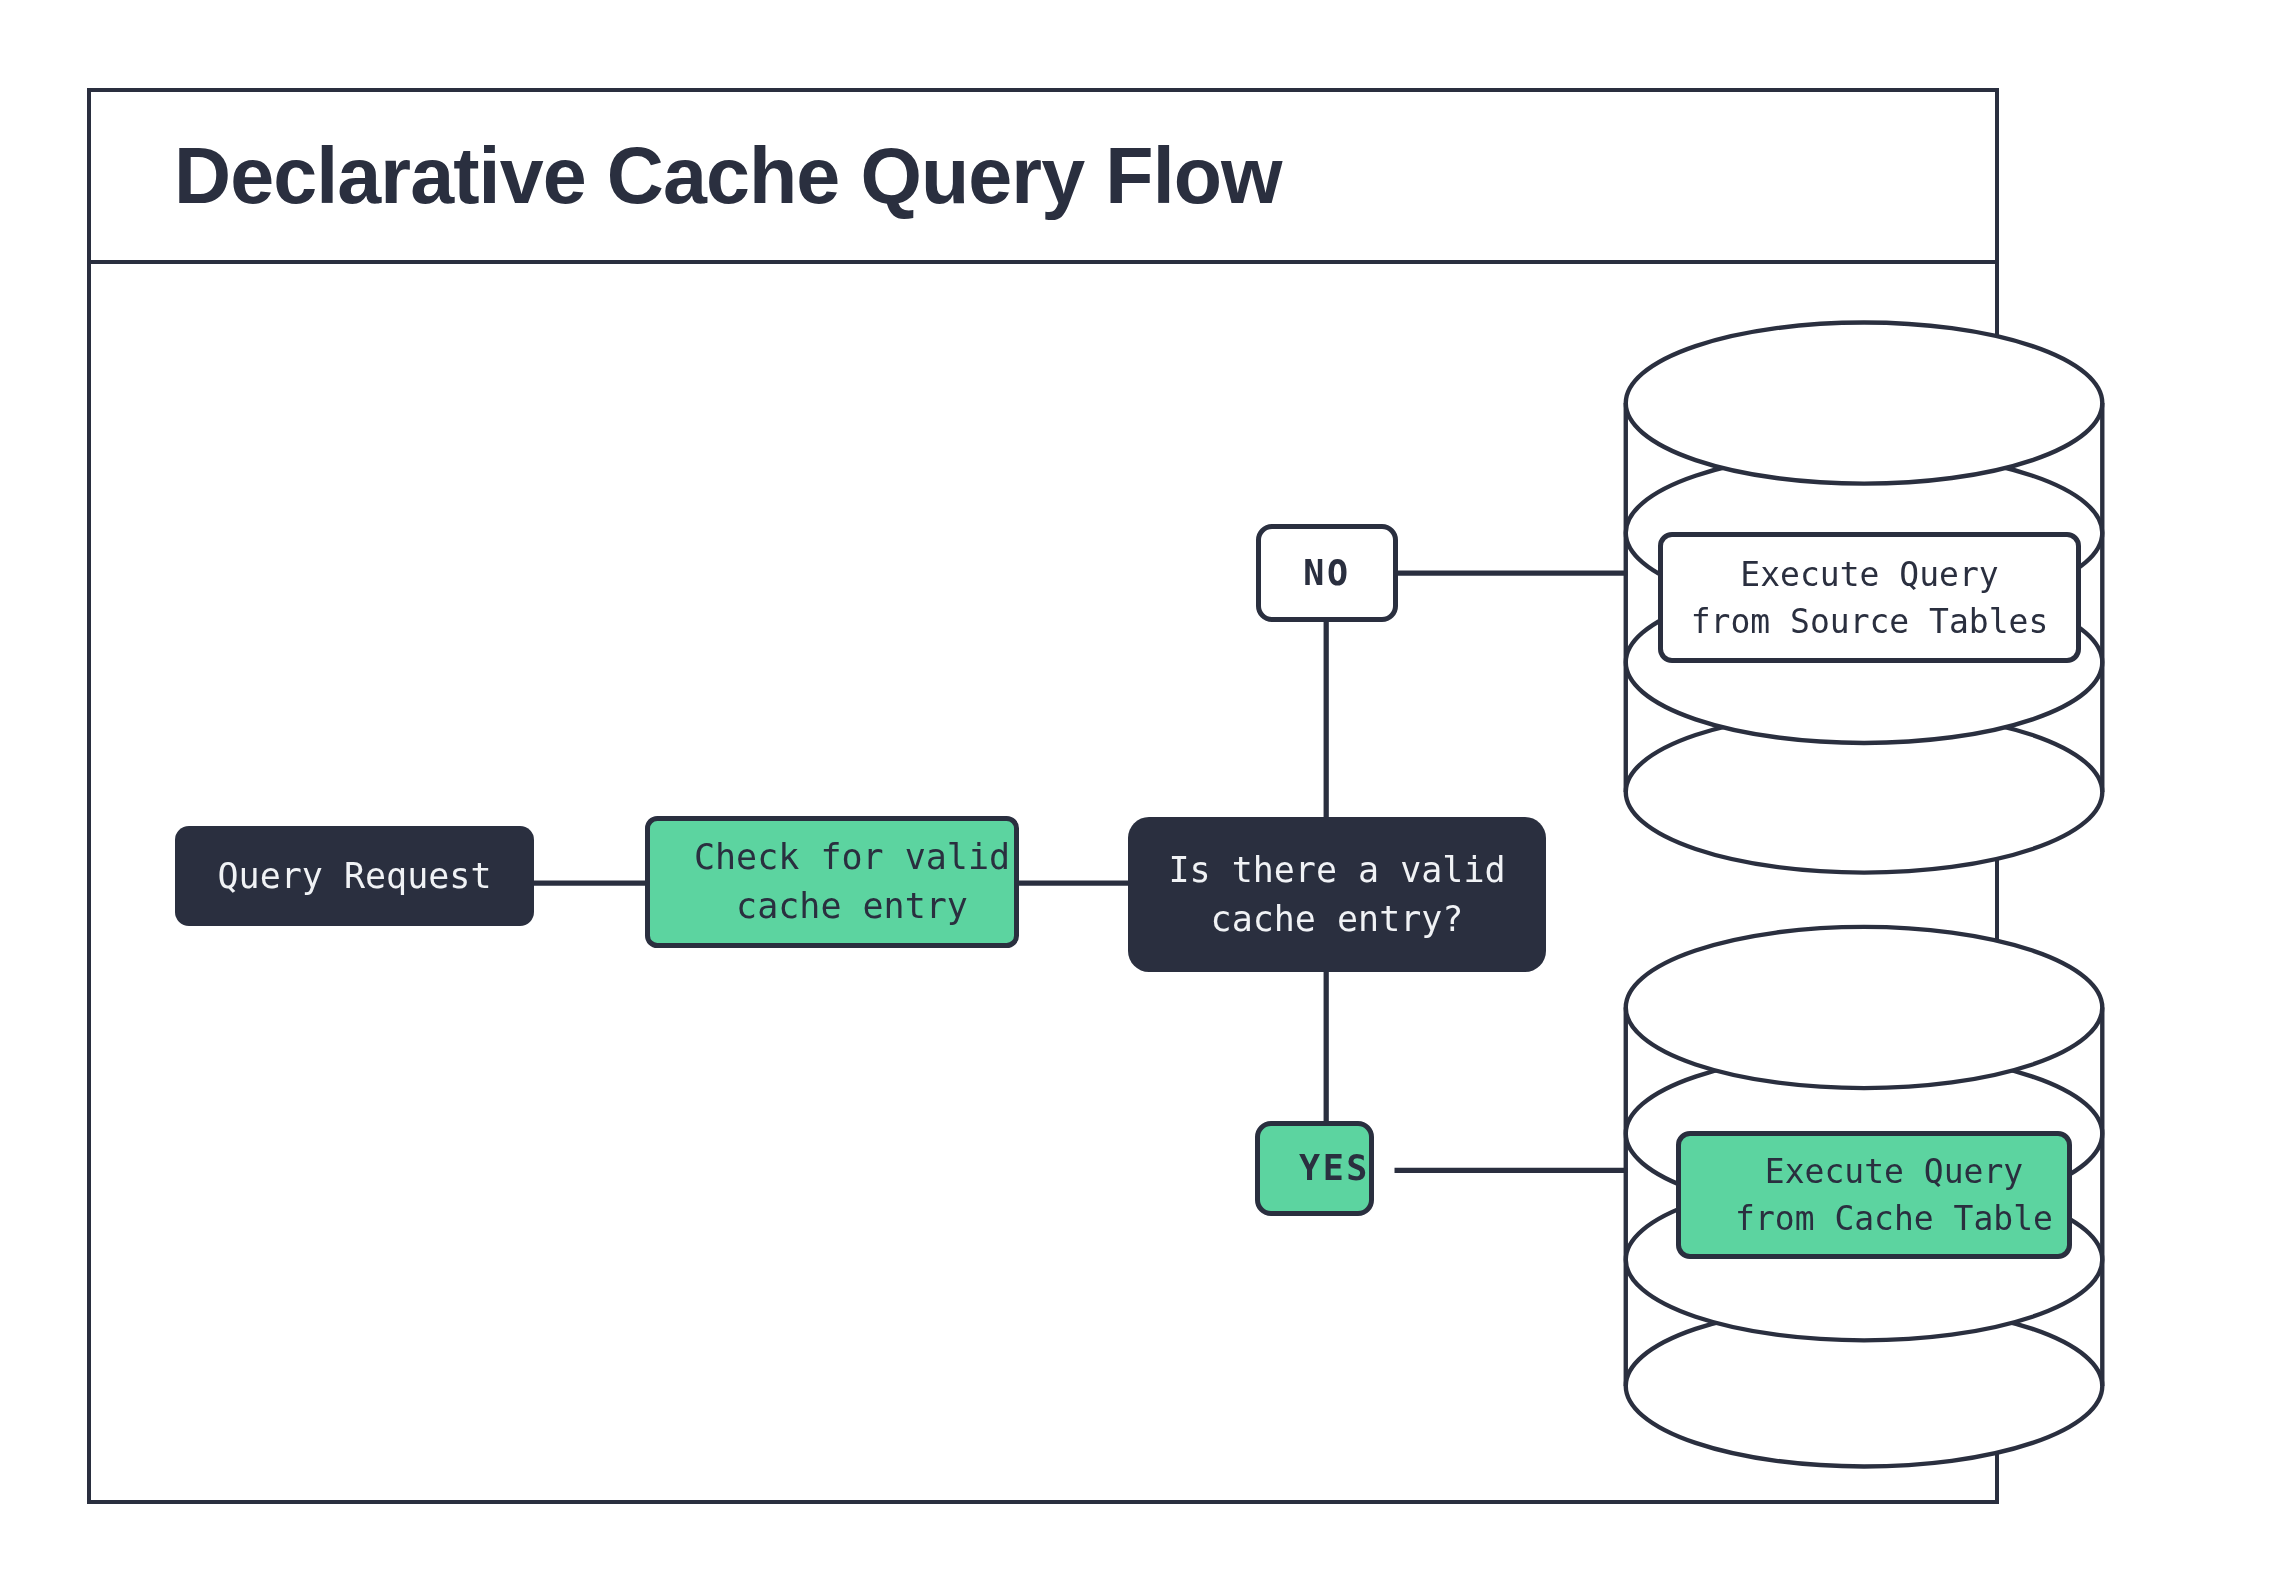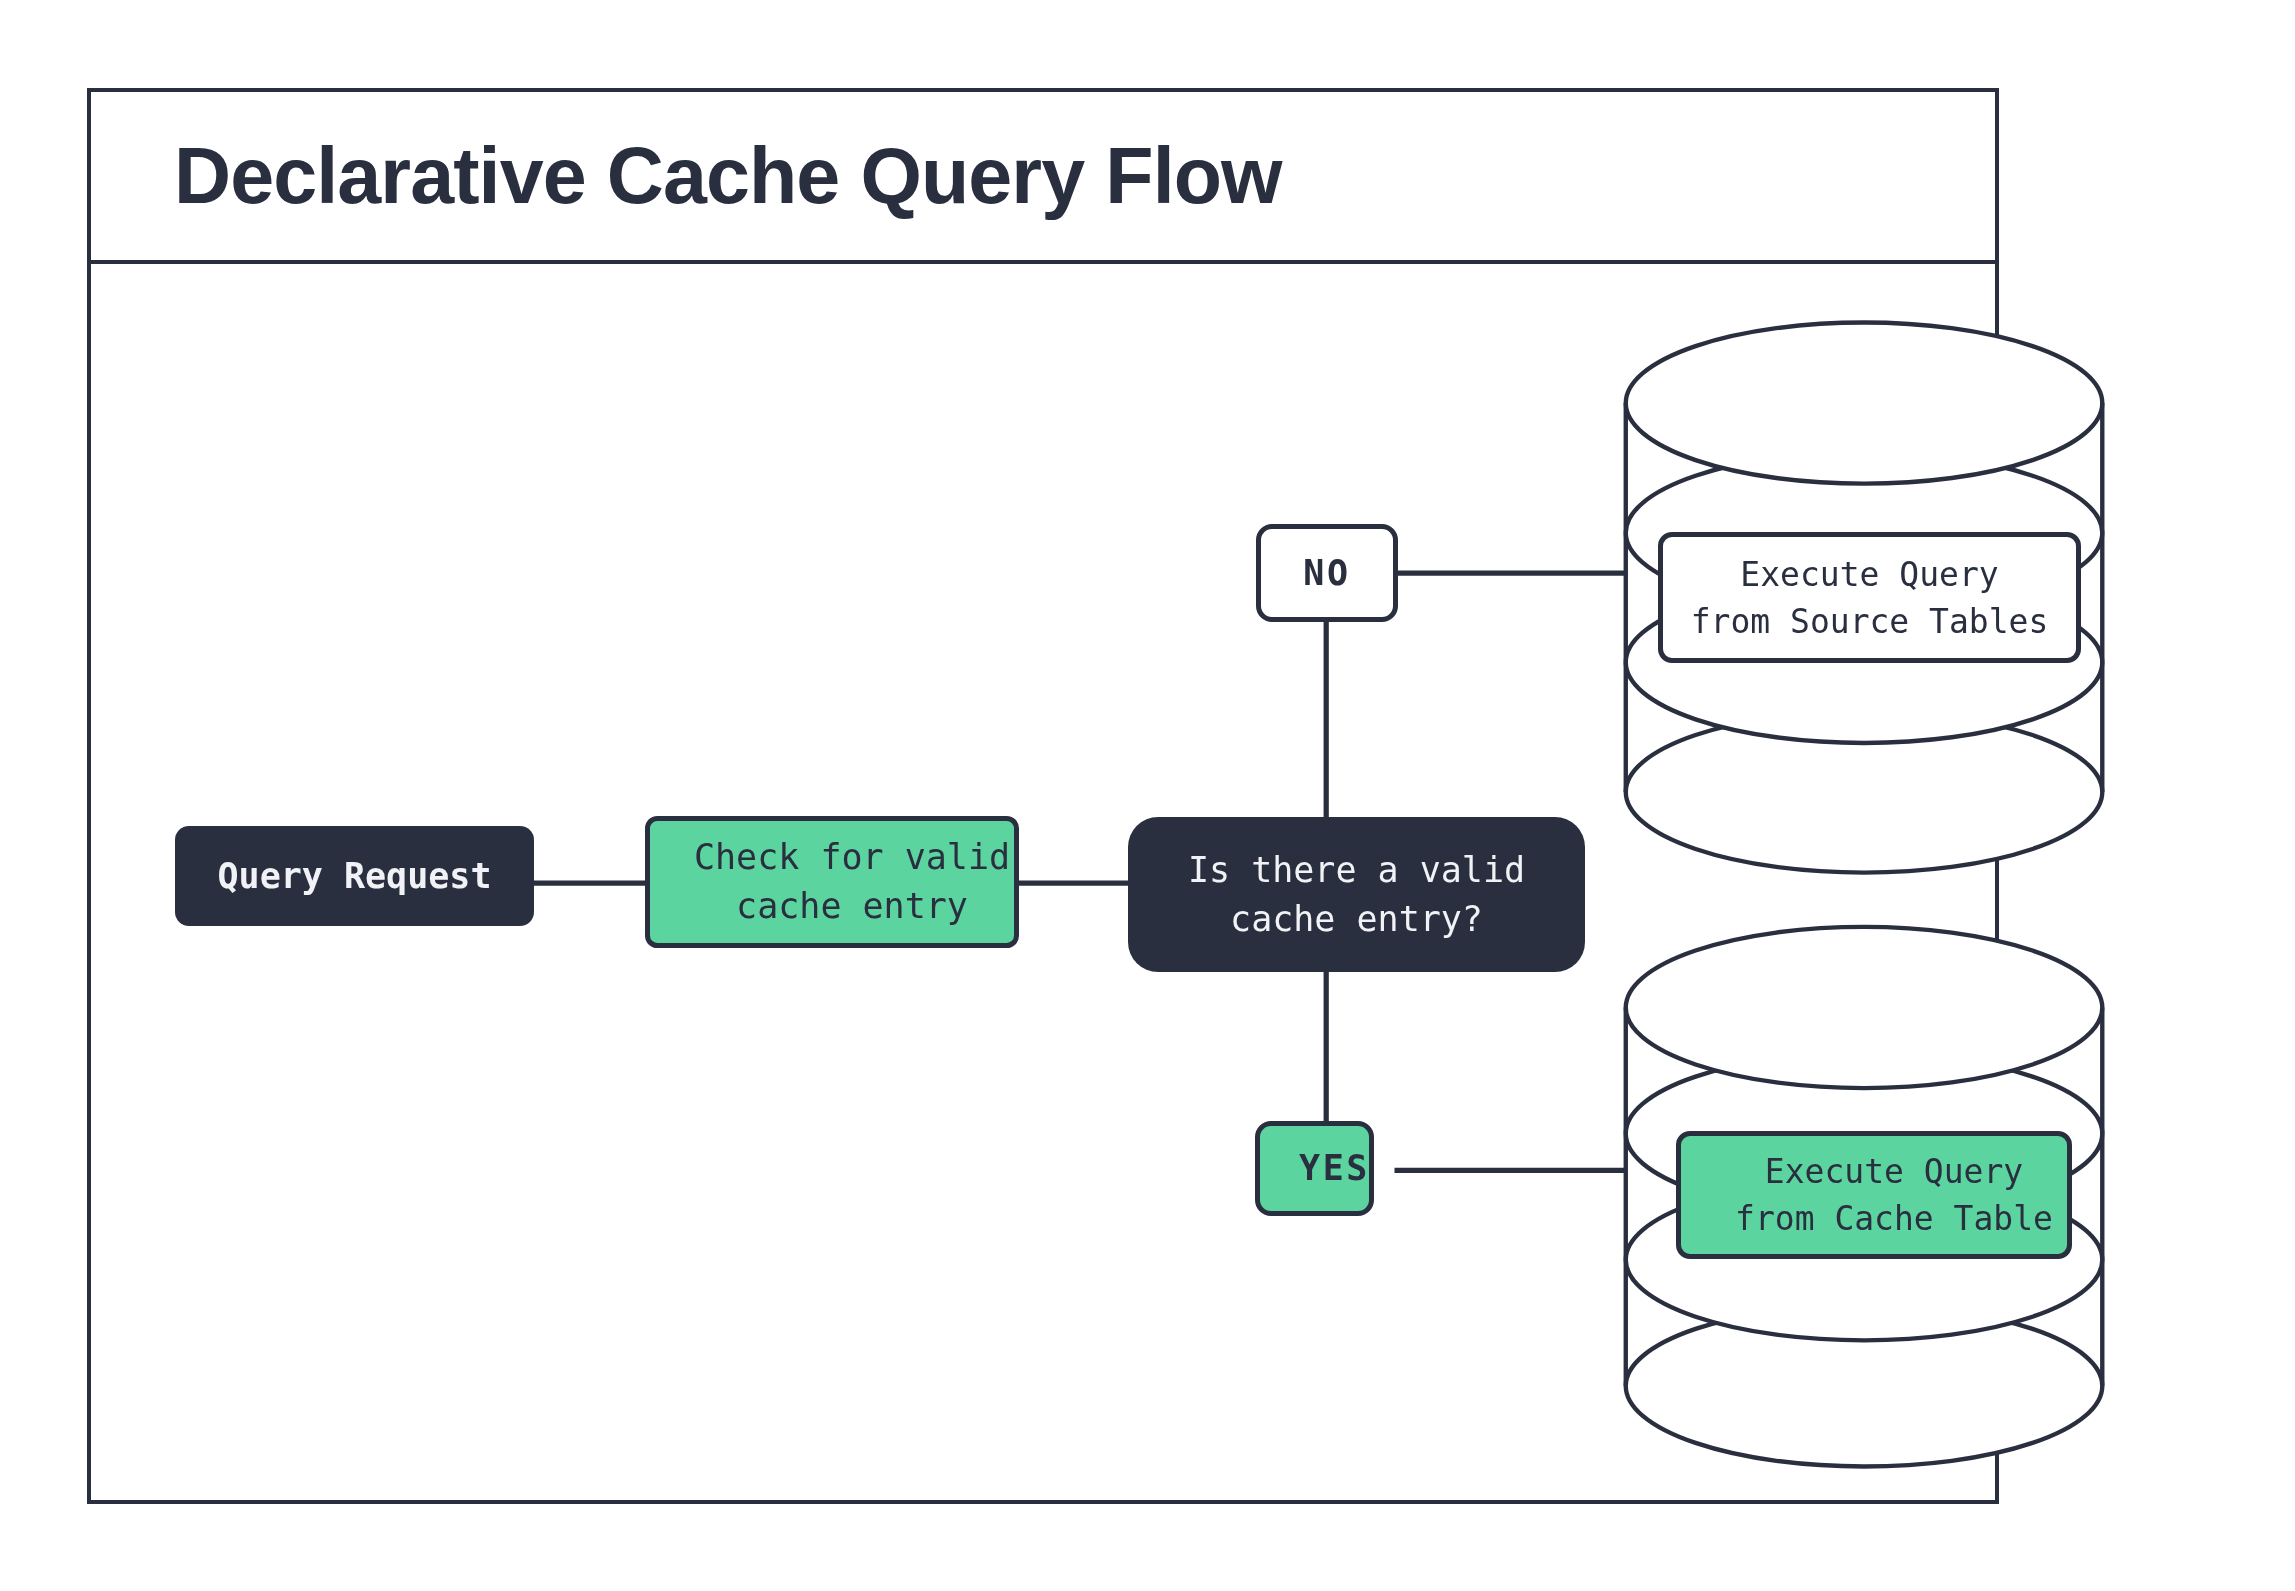--- a/index.html
+++ b/index.html
@@ -37,23 +37,23 @@
   .node{
     position:absolute;z-index:2;box-sizing:border-box;
     display:flex;align-items:center;justify-content:center;
     text-align:center;white-space:pre-line;
     font-size:35px;line-height:49px;color:var(--dark);
   }
   .node.dark{background:var(--dark);color:var(--text-on-dark);}
   .node.green{background:var(--green);border:5.3px solid var(--dark);padding-left:40px;}
   .node.white{background:var(--white);border:5.3px solid var(--dark);}
   .node.small{letter-spacing:2.6px;font-weight:bold;}
-  #node-query{left:175px;top:826px;width:359px;height:100px;border-radius:14px;font-weight:bold;}
+  #node-query{left:175px;top:826px;width:359px;height:100px;border-radius:14px;}
   #node-check{left:645px;top:816px;width:374px;height:132px;border-radius:12.3px;}
-  #node-decision{left:1128px;top:817px;width:457px;height:155px;border-radius:30px;}
+  #node-decision{left:1128px;top:817px;width:418px;height:155px;border-radius:21px;}
   #node-no{left:1256px;top:524px;width:142px;height:98px;border-radius:16px;}
   #node-yes{left:1255px;top:1121px;width:119px;height:95px;border-radius:16px;}
   #label-source{left:1658px;top:532px;width:423px;height:131px;border-radius:14px;font-size:33px;line-height:47px;}
   #label-cache{left:1676px;top:1131px;width:396px;height:128px;border-radius:14px;font-size:33px;line-height:47px;}
 </style>
 </head>
 <body>
 
 <div class="frame">
   <div class="titlebar">

